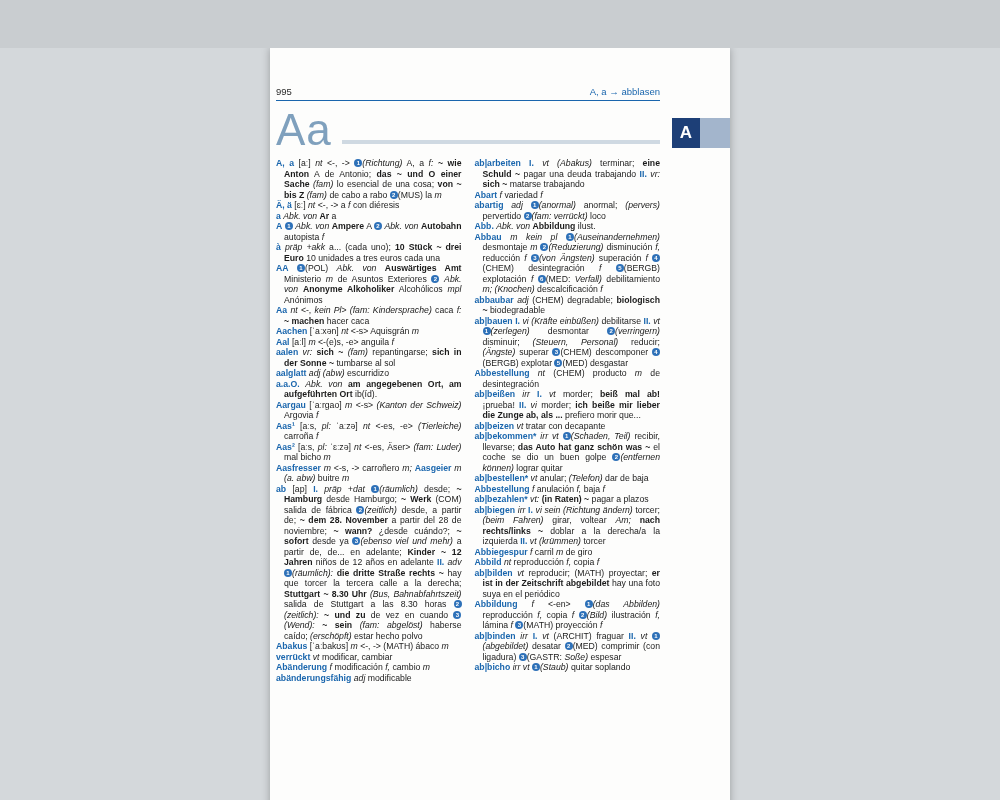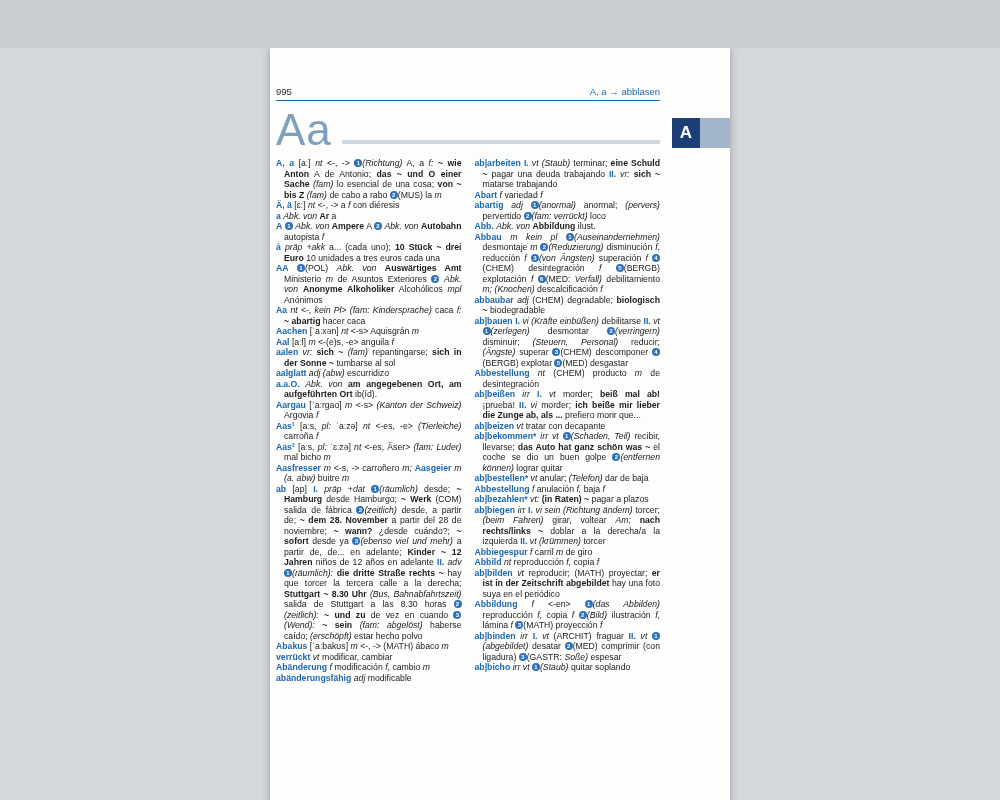--- a/index.html
+++ b/index.html
@@ -39,38 +39,38 @@
         <div class="letbar"></div>
       </div>
       <div class="cols">
         <div class="col">
             <p class="entry"><span class="hw">A, a</span> [aː] <i>nt</i> &lt;-, -&gt; <span class="cn">1</span><i>(Richtung)</i> A, a <i>f:</i> <b>~ wie Anton</b> A de Antonio; <b>das ~ und O einer Sache</b> <i>(fam)</i> lo esencial de una cosa; <b>von ~ bis Z</b> <i>(fam)</i> de cabo a rabo <span class="cn">2</span>(MUS) la <i>m</i></p>
             <p class="entry"><span class="hw">Ä, ä</span> [ɛː] <i>nt</i> &lt;-, -&gt; a <i>f</i> con diéresis</p>
             <p class="entry"><span class="hw">a</span> <i>Abk. von</i> <b>Ar</b> a</p>
             <p class="entry"><span class="hw">A</span> <span class="cn">1</span> <i>Abk. von</i> <b>Ampere</b> A <span class="cn">2</span> <i>Abk. von</i> <b>Autobahn</b> autopista <i>f</i></p>
             <p class="entry"><span class="hw">à</span> <i>präp +akk</i> a... (cada uno); <b>10 Stück ~ drei Euro</b> 10 unidades a tres euros cada una</p>
             <p class="entry"><span class="hw">AA</span> <span class="cn">1</span>(POL) <i>Abk. von</i> <b>Auswärtiges Amt</b> Ministerio <i>m</i> de Asuntos Exteriores <span class="cn">2</span> <i>Abk. von</i> <b>Anonyme Alkoholiker</b> Alcohólicos <i>mpl</i> Anónimos</p>
-            <p class="entry"><span class="hw">Aa</span> <i>nt</i> &lt;-, <i>kein Pl</i>&gt; <i>(fam: Kindersprache)</i> caca <i>f:</i> <b>~ abartig</b> hacer caca</p>
+            <p class="entry"><span class="hw">Aa</span> <i>nt</i> &lt;-, <i>kein Pl</i>&gt; <i>(fam: Kindersprache)</i> caca <i>f:</i> <b>~ machen</b> hacer caca</p>
             <p class="entry"><span class="hw">Aachen</span> [ˈaːxən] <i>nt</i> &lt;-s&gt; Aquisgrán <i>m</i></p>
             <p class="entry"><span class="hw">Aal</span> [aːl] <i>m</i> &lt;-(e)s, -e&gt; anguila <i>f</i></p>
             <p class="entry"><span class="hw">aalen</span> <i>vr:</i> <b>sich ~</b> <i>(fam)</i> repantingarse; <b>sich in der Sonne ~</b> tumbarse al sol</p>
             <p class="entry"><span class="hw">aalglatt</span> <i>adj (abw)</i> escurridizo</p>
             <p class="entry"><span class="hw">a.a.O.</span> <i>Abk. von</i> <b>am angegebenen Ort, am aufgeführten Ort</b> ib(íd).</p>
             <p class="entry"><span class="hw">Aargau</span> [ˈaːrgao] <i>m</i> &lt;-s&gt; <i>(Kanton der Schweiz)</i> Argovia <i>f</i></p>
             <p class="entry"><span class="hw">Aas¹</span> [aːs, <i>pl:</i> ˈaːzə] <i>nt</i> &lt;-es, -e&gt; <i>(Tierleiche)</i> carroña <i>f</i></p>
             <p class="entry"><span class="hw">Aas²</span> [aːs, <i>pl:</i> ˈɛːzə] <i>nt</i> &lt;-es, Äser&gt; <i>(fam: Luder)</i> mal bicho <i>m</i></p>
             <p class="entry"><span class="hw">Aasfresser</span> <i>m</i> &lt;-s, -&gt; carroñero <i>m;</i> <span class="hw2">Aasgeier</span> <i>m (a. abw)</i> buitre <i>m</i></p>
             <p class="entry"><span class="hw">ab</span> [ap] <span class="hw2">I.</span> <i>präp +dat</i> <span class="cn">1</span><i>(räumlich)</i> desde; <b>~ Hamburg</b> desde Hamburgo; <b>~ Werk</b> (COM) salida de fábrica <span class="cn">2</span><i>(zeitlich)</i> desde, a partir de; <b>~ dem 28. November</b> a partir del 28 de noviembre; <b>~ wann?</b> ¿desde cuándo?; <b>~ sofort</b> desde ya <span class="cn">3</span><i>(ebenso viel und mehr)</i> a partir de, de... en adelante; <b>Kinder ~ 12 Jahren</b> niños de 12 años en adelante <span class="hw2">II.</span> <i>adv</i> <span class="cn">1</span><i>(räumlich):</i> <b>die dritte Straße rechts ~</b> hay que torcer la tercera calle a la derecha; <b>Stuttgart ~ 8.30 Uhr</b> <i>(Bus, Bahnabfahrtszeit)</i> salida de Stuttgart a las 8.30 horas <span class="cn">2</span><i>(zeitlich):</i> <b>~ und zu</b> de vez en cuando <span class="cn">3</span><i>(Wend):</i> <b>~ sein</b> <i>(fam: abgelöst)</i> haberse caído; <i>(erschöpft)</i> estar hecho polvo</p>
             <p class="entry"><span class="hw">Abakus</span> [ˈaːbakʊs] <i>m</i> &lt;-, -&gt; (MATH) ábaco <i>m</i></p>
             <p class="entry"><span class="hw">verrückt</span> <i>vt</i> modificar, cambiar</p>
             <p class="entry"><span class="hw">Abänderung</span> <i>f</i> modificación <i>f,</i> cambio <i>m</i></p>
             <p class="entry"><span class="hw">abänderungsfähig</span> <i>adj</i> modificable</p>
           </div>
         <div class="col">
-            <p class="entry"><span class="hw">ab|arbeiten</span> <span class="hw2">I.</span> <i>vt (Staub)</i> terminar; <b>eine Schuld ~</b> pagar una deuda trabajando <span class="hw2">II.</span> <i>vr:</i> <b>sich ~</b> matarse trabajando</p>
+            <p class="entry"><span class="hw">ab|arbeiten</span> <span class="hw2">I.</span> <i>vt (Abakus)</i> terminar; <b>eine Schuld ~</b> pagar una deuda trabajando <span class="hw2">II.</span> <i>vr:</i> <b>sich ~</b> matarse trabajando</p>
             <p class="entry"><span class="hw">Abart</span> <i>f</i> variedad <i>f</i></p>
             <p class="entry"><span class="hw">abartig</span> <i>adj</i> <span class="cn">1</span><i>(anormal)</i> anormal; <i>(pervers)</i> pervertido <span class="cn">2</span><i>(fam: verrückt)</i> loco</p>
             <p class="entry"><span class="hw">Abb.</span> <i>Abk. von</i> <b>Abbildung</b> ilust.</p>
             <p class="entry"><span class="hw">Abbau</span> <i>m kein pl</i> <span class="cn">1</span><i>(Auseinandernehmen)</i> desmontaje <i>m</i> <span class="cn">2</span><i>(Reduzierung)</i> disminución <i>f,</i> reducción <i>f</i> <span class="cn">3</span><i>(von Ängsten)</i> superación <i>f</i> <span class="cn">4</span>(CHEM) desintegración <i>f</i> <span class="cn">5</span>(BERGB) explotación <i>f</i> <span class="cn">6</span>(MED: <i>Verfall)</i> debilitamiento <i>m; (Knochen)</i> descalcificación <i>f</i></p>
             <p class="entry"><span class="hw">abbaubar</span> <i>adj</i> (CHEM) degradable; <b>biologisch ~</b> biodegradable</p>
             <p class="entry"><span class="hw">ab|bauen</span> <span class="hw2">I.</span> <i>vi (Kräfte einbüßen)</i> debilitarse <span class="hw2">II.</span> <i>vt</i> <span class="cn">1</span><i>(zerlegen)</i> desmontar <span class="cn">2</span><i>(verringern)</i> disminuir; <i>(Steuern, Personal)</i> reducir; <i>(Ängste)</i> superar <span class="cn">3</span>(CHEM) descomponer <span class="cn">4</span>(BERGB) explotar <span class="cn">5</span>(MED) desgastar</p>
             <p class="entry"><span class="hw">Abbestellung</span> <i>nt</i> (CHEM) producto <i>m</i> de desintegración</p>
             <p class="entry"><span class="hw">ab|beißen</span> <i>irr</i> <span class="hw2">I.</span> <i>vt</i> morder; <b>beiß mal ab!</b> ¡prueba! <span class="hw2">II.</span> <i>vi</i> morder; <b>ich beiße mir lieber die Zunge ab, als ...</b> prefiero morir que...</p>
             <p class="entry"><span class="hw">ab|beizen</span> <i>vt</i> tratar con decapante</p>
             <p class="entry"><span class="hw">ab|bekommen*</span> <i>irr vt</i> <span class="cn">1</span><i>(Schaden, Teil)</i> recibir, llevarse; <b>das Auto hat ganz schön was ~</b> el coche se dio un buen golpe <span class="cn">2</span><i>(entfernen können)</i> lograr quitar</p>

